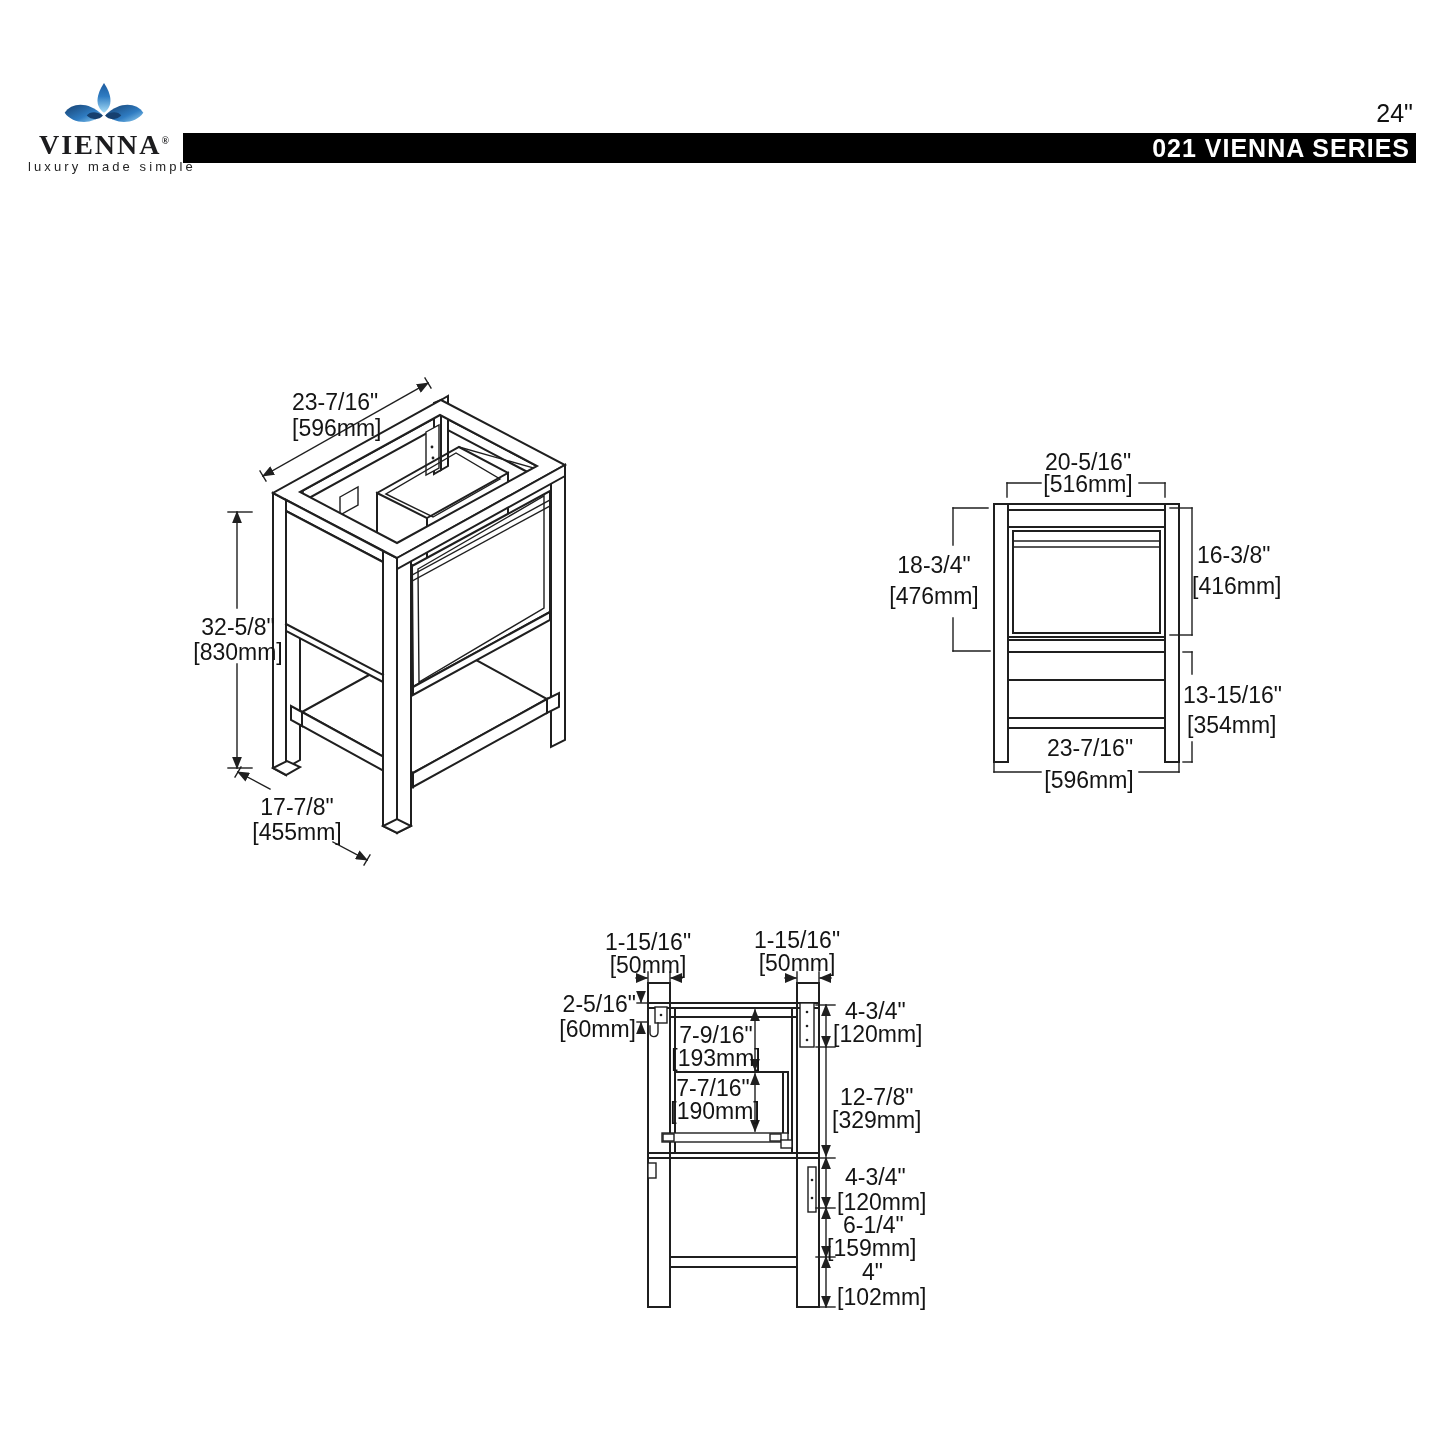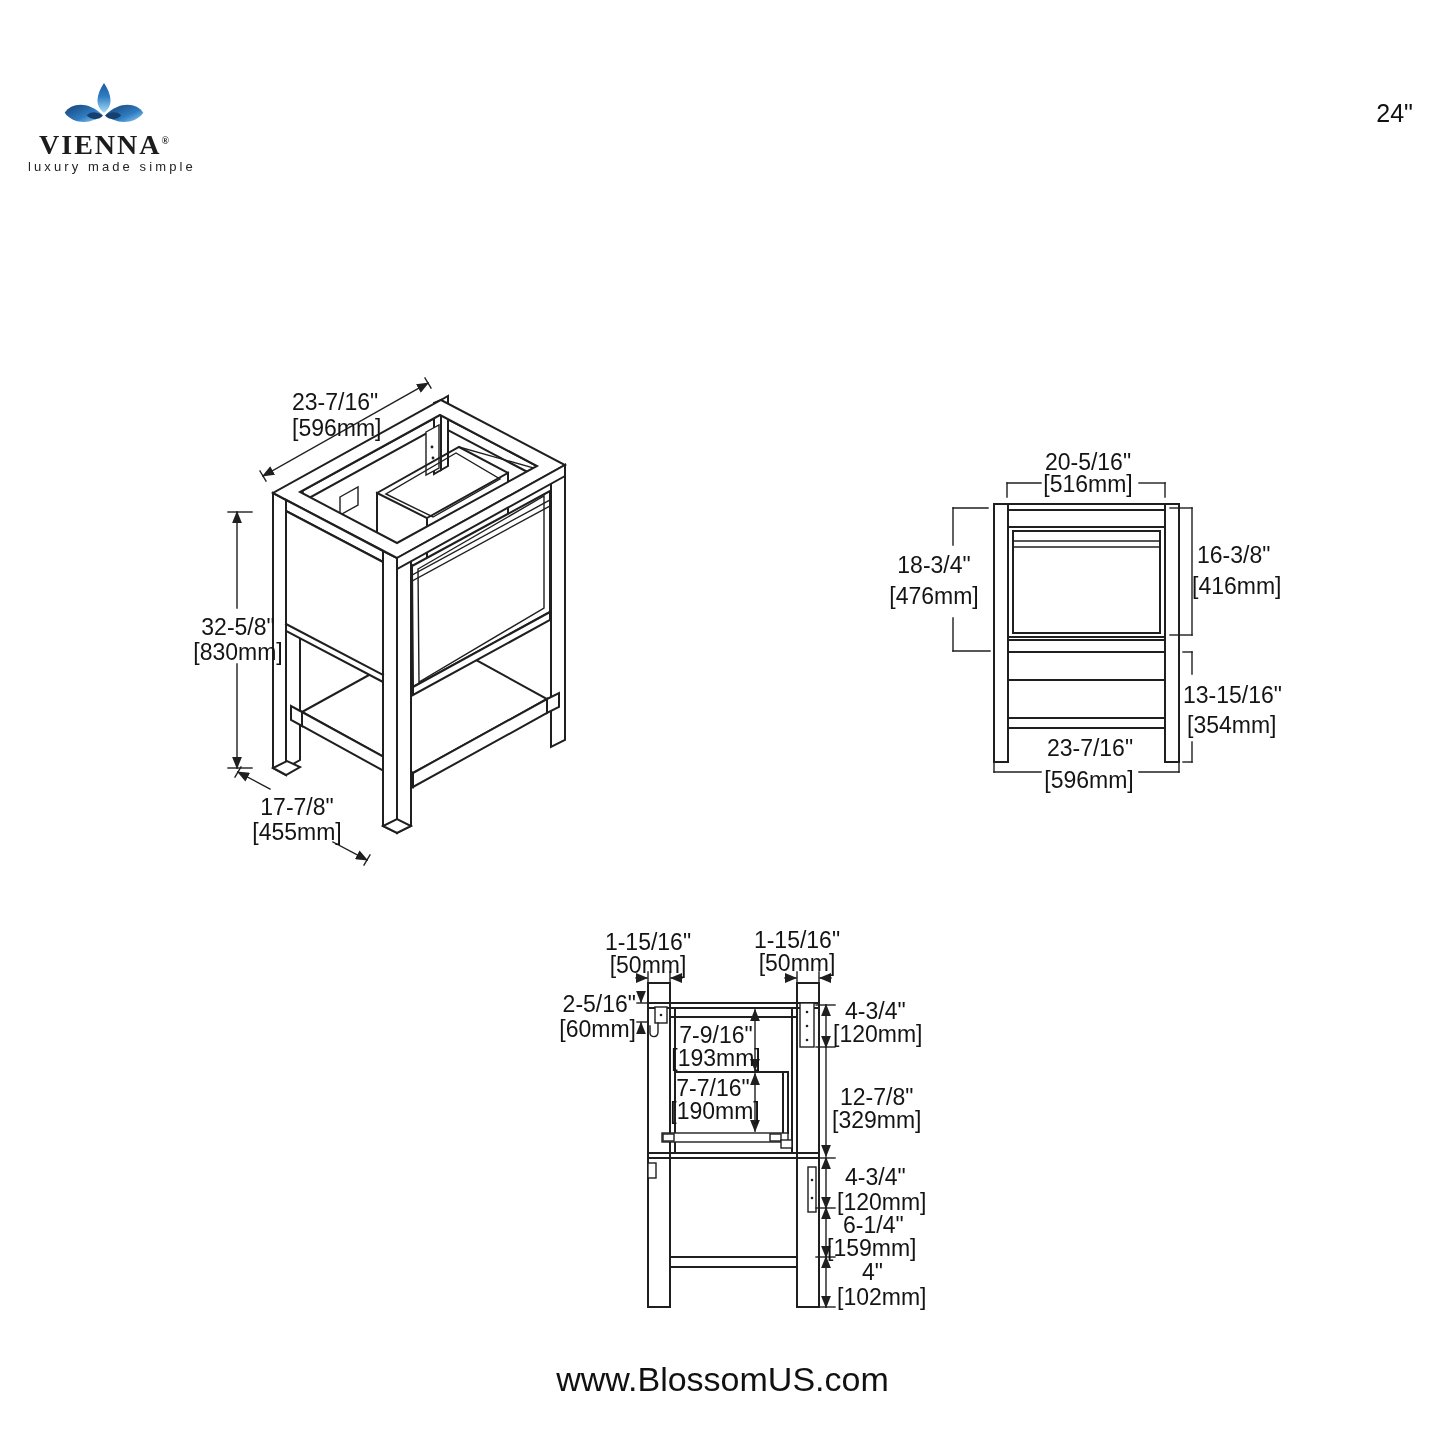--- a/index.html
+++ b/index.html
@@ -51,20 +51,21 @@
       <path d="M45,1 C53,13 55,25 45,32 C35,25 37,13 45,1 Z" fill="url(#gb)"></path>
       <path d="M43,34 C29,20 11,21 4,32 C12,44 33,45 43,34 Z" fill="url(#gb2)"></path>
       <path d="M47,34 C61,20 79,21 86,32 C78,44 57,45 47,34 Z" fill="url(#gb2)"></path>
       <path d="M44,35 C37,30 30,31 27,35 C32,40 40,40 44,35 Z" fill="#16406f"></path>
       <path d="M46,35 C53,30 60,31 63,35 C58,40 50,40 46,35 Z" fill="#16406f"></path>
     </svg>
     <div class="brand"><span>VIENNA</span><sup>®</sup></div>
     <div class="tagline">luxury made simple</div>
   </div>
   <div class="size-label">24"</div>
+  <div class="banner"><span>021 VIENNA SERIES</span></div>
 
   <svg class="drawings" viewBox="0 0 1445 1445">
     <defs>
       <marker id="ar" viewBox="0 0 10 8" refX="9" refY="4" markerWidth="9" markerHeight="7" orient="auto-start-reverse">
         <path d="M0,0 L10,4 L0,8 Z" fill="#1f1f1f"></path>
       </marker>
       <pattern id="ht" width="3" height="3" patternUnits="userSpaceOnUse">
         <rect width="3" height="3" fill="#fff"></rect>
           <circle cx="1.5" cy="1.5" r="0.8" fill="#3a3a3a"></circle>
       </pattern>
@@ -265,14 +266,13 @@
       <line class="s1" x1="816" y1="1257" x2="835" y2="1257"></line>
       <text class="dt" x="843" y="1233">6-1/4"</text>
       <text class="dt" x="827" y="1256">[159mm]</text>
       <line class="s1" x1="826" y1="1257" x2="826" y2="1307" marker-start="url(#ar)" marker-end="url(#ar)"></line>
       <line class="s1" x1="819" y1="1307" x2="835" y2="1307"></line>
       <text class="dt" x="862" y="1280">4"</text>
       <text class="dt" x="837" y="1305">[102mm]</text>
     </g>
   </svg>
 
-  <div class="footer">www.BlossomUS.com</div>
 </div>
 
 </body></html>

